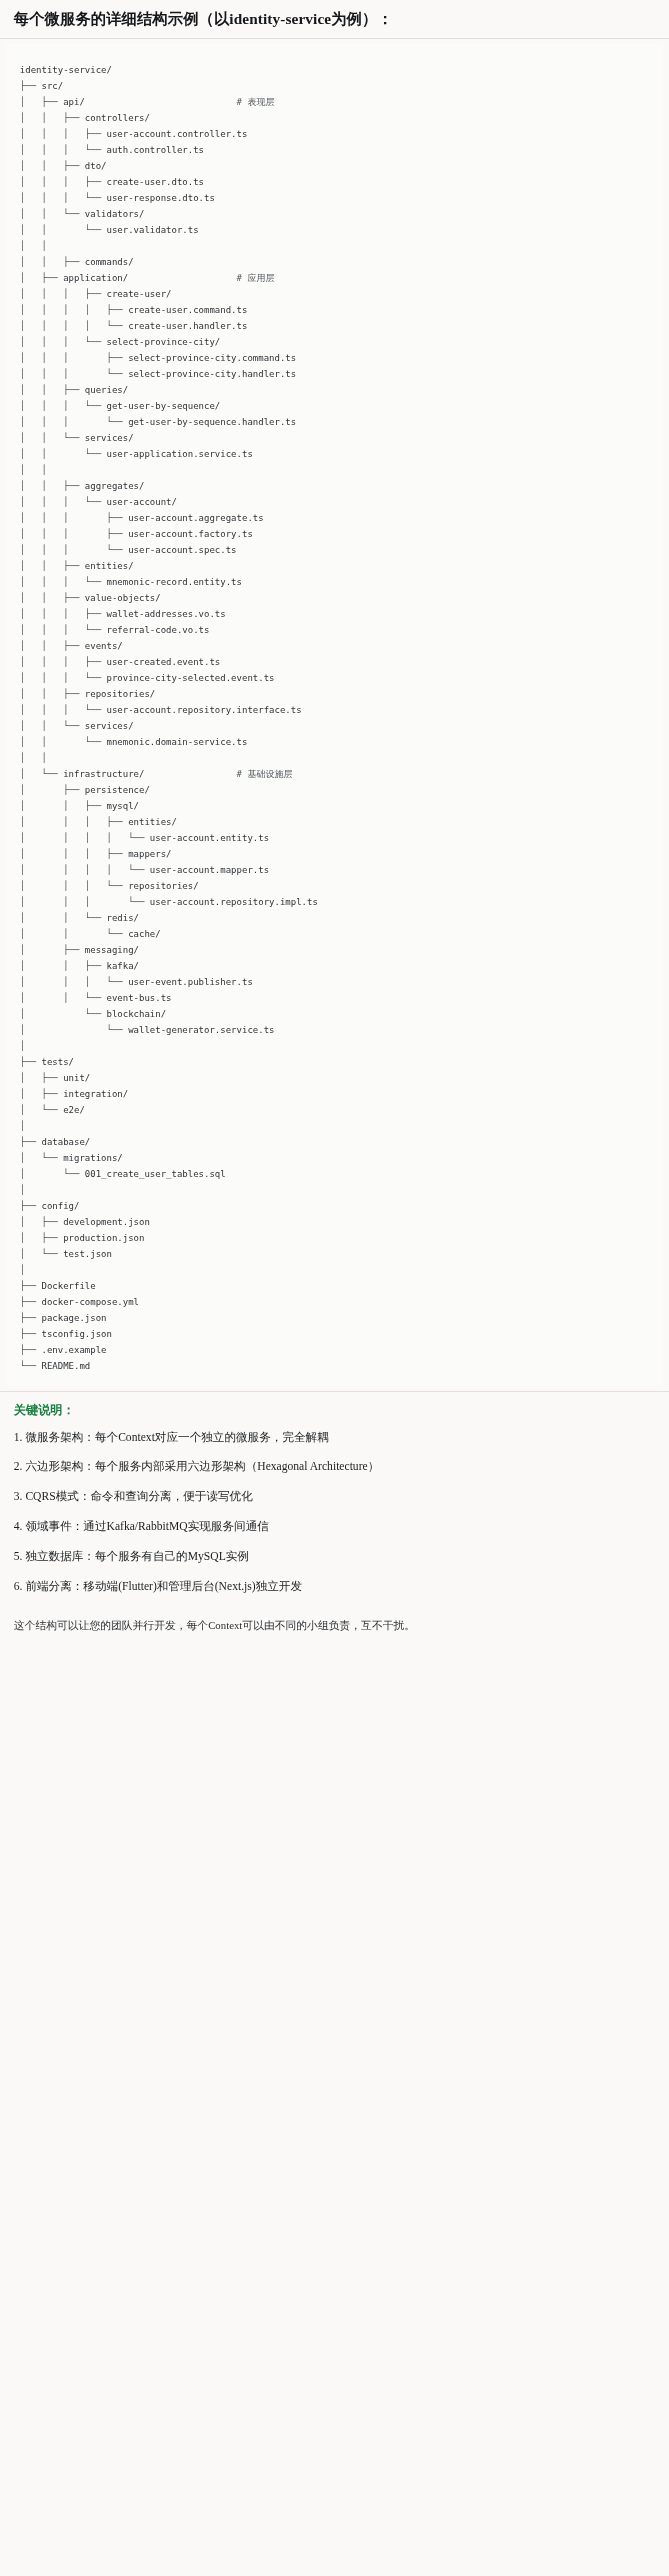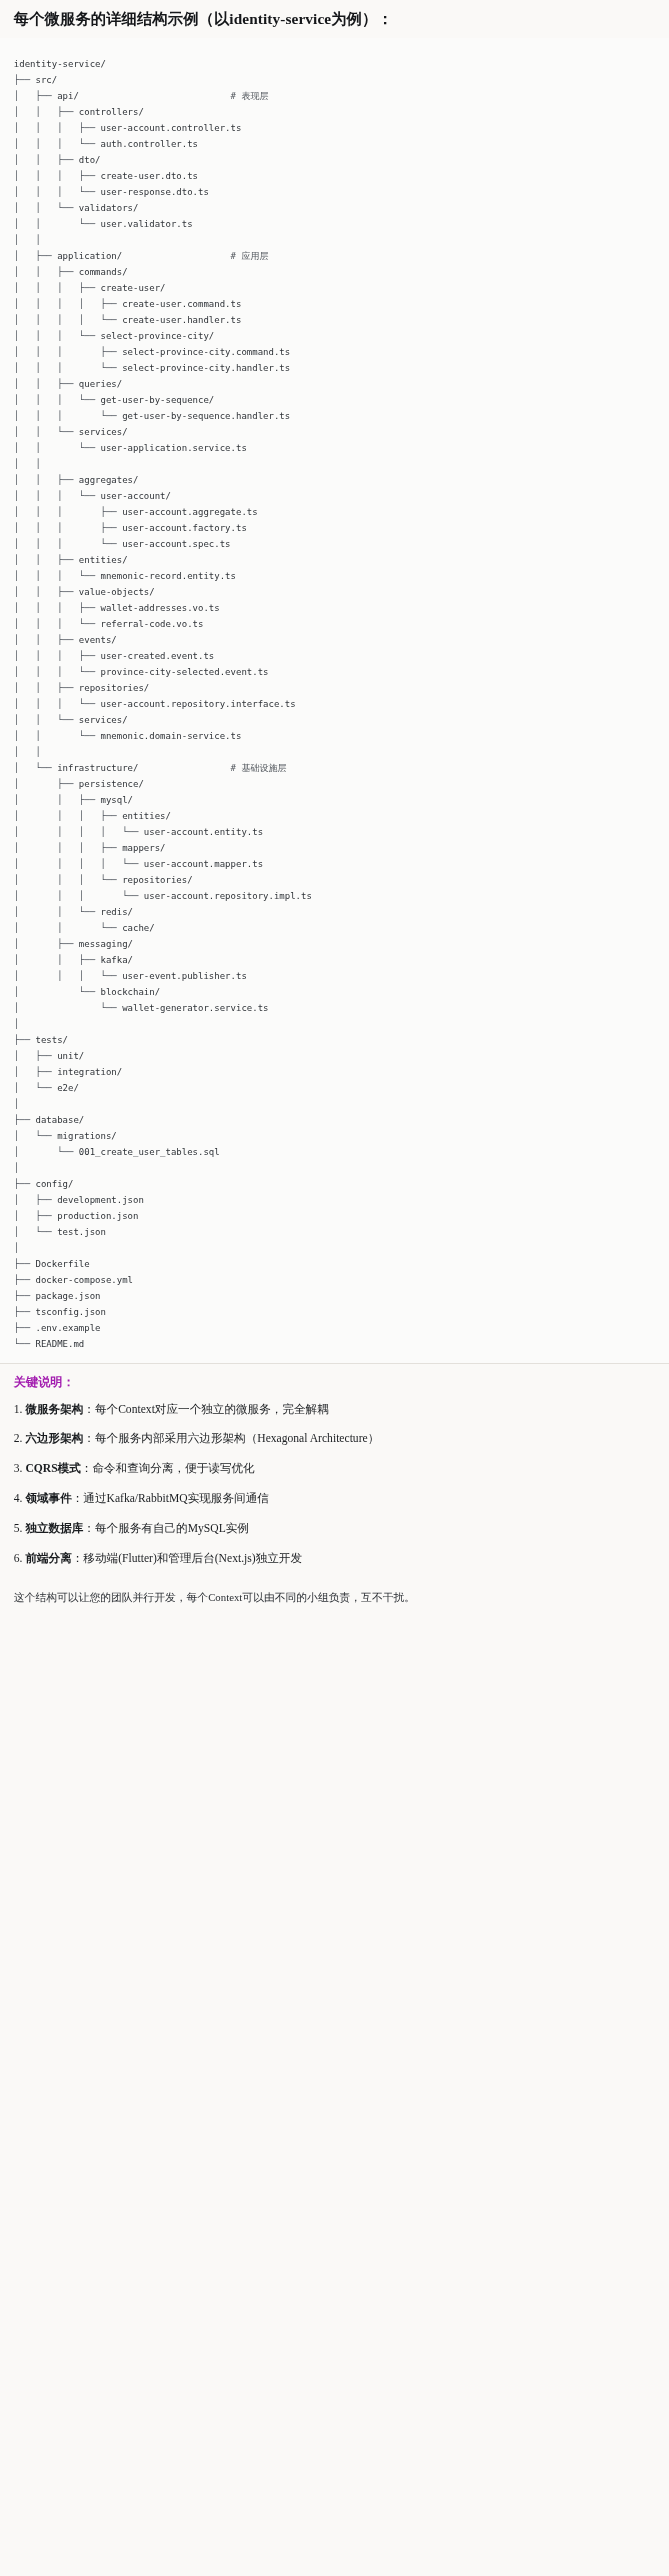--- a/index.html
+++ b/index.html
@@ -36,21 +36,21 @@
     height: 0.6px;
     width: 100%;
     background: #e3e0db;
     margin: 0;
   }
 
   
   .tree-block {
     background: #fbfbfa;
     padding: 17.5px 13.8px 11.3px 13.8px;
-    margin: 0;
+    margin: 6px;
   }
   pre.tree {
     font-family: "DejaVu Sans Mono", "Liberation Mono", monospace;
     font-size: 9px;
     line-height: 16px;
     color: #30343a;
     margin: 0;
     padding: 0;
     white-space: pre;
     tab-size: 4;
@@ -70,31 +70,31 @@
 
   
   .notes {
     padding: 10px 13.8px 7.5px 13.8px;
   }
   .notes h2 {
     font-family: "Liberation Serif", serif;
     font-weight: bold;
     font-size: 12.2px;
     margin: 0 0 10px 0;
-    color: #a21caf;
+    color: #15803d;
   }
   .note-item {
     font-family: "Liberation Serif", serif;
     font-size: 11.6px;
     line-height: 1.5;
     color: #1b1e21;
     margin: 0 0 12.5px 0;
   }
   .note-item .num { font-weight: normal; }
-  .note-item .lead { font-weight: bold; }
+  .note-item .lead { font-weight: normal; }
   .note-item .rest { font-weight: normal; }
 
   .closing {
     font-family: "Liberation Serif", serif;
     font-size: 10.8px;
     line-height: 1.55;
     color: #2a2e33;
     padding: 1.3px 13.8px 16.3px 13.8px;
     margin: 0;
   }
@@ -113,22 +113,22 @@
 </span><span class="row"><span class="pfx">│   ├── </span><span class="nm">api/</span><span>                            </span><span class="cmt"># 表现层</span>
 </span><span class="row"><span class="pfx">│   │   ├── </span><span class="nm">controllers/</span>
 </span><span class="row"><span class="pfx">│   │   │   ├── </span><span class="nm">user-account.controller.ts</span>
 </span><span class="row"><span class="pfx">│   │   │   └── </span><span class="nm">auth.controller.ts</span>
 </span><span class="row"><span class="pfx">│   │   ├── </span><span class="nm">dto/</span>
 </span><span class="row"><span class="pfx">│   │   │   ├── </span><span class="nm">create-user.dto.ts</span>
 </span><span class="row"><span class="pfx">│   │   │   └── </span><span class="nm">user-response.dto.ts</span>
 </span><span class="row"><span class="pfx">│   │   └── </span><span class="nm">validators/</span>
 </span><span class="row"><span class="pfx">│   │       └── </span><span class="nm">user.validator.ts</span>
 </span><span class="row"><span class="pfx">│   │</span><span class="nm"></span>
+</span><span class="row"><span class="pfx">│   │   ├── </span><span class="nm">commands/</span>
 </span><span class="row"><span class="pfx">│   ├── </span><span class="nm">application/</span><span>                    </span><span class="cmt"># 应用层</span>
-</span><span class="row"><span class="pfx">│   │   ├── </span><span class="nm">commands/</span>
 </span><span class="row"><span class="pfx">│   │   │   ├── </span><span class="nm">create-user/</span>
 </span><span class="row"><span class="pfx">│   │   │   │   ├── </span><span class="nm">create-user.command.ts</span>
 </span><span class="row"><span class="pfx">│   │   │   │   └── </span><span class="nm">create-user.handler.ts</span>
 </span><span class="row"><span class="pfx">│   │   │   └── </span><span class="nm">select-province-city/</span>
 </span><span class="row"><span class="pfx">│   │   │       ├── </span><span class="nm">select-province-city.command.ts</span>
 </span><span class="row"><span class="pfx">│   │   │       └── </span><span class="nm">select-province-city.handler.ts</span>
 </span><span class="row"><span class="pfx">│   │   ├── </span><span class="nm">queries/</span>
 </span><span class="row"><span class="pfx">│   │   │   └── </span><span class="nm">get-user-by-sequence/</span>
 </span><span class="row"><span class="pfx">│   │   │       └── </span><span class="nm">get-user-by-sequence.handler.ts</span>
 </span><span class="row"><span class="pfx">│   │   └── </span><span class="nm">services/</span>
@@ -159,20 +159,21 @@
 </span><span class="row"><span class="pfx">│       │   │   │   └── </span><span class="nm">user-account.entity.ts</span>
 </span><span class="row"><span class="pfx">│       │   │   ├── </span><span class="nm">mappers/</span>
 </span><span class="row"><span class="pfx">│       │   │   │   └── </span><span class="nm">user-account.mapper.ts</span>
 </span><span class="row"><span class="pfx">│       │   │   └── </span><span class="nm">repositories/</span>
 </span><span class="row"><span class="pfx">│       │   │       └── </span><span class="nm">user-account.repository.impl.ts</span>
 </span><span class="row"><span class="pfx">│       │   └── </span><span class="nm">redis/</span>
 </span><span class="row"><span class="pfx">│       │       └── </span><span class="nm">cache/</span>
 </span><span class="row"><span class="pfx">│       ├── </span><span class="nm">messaging/</span>
 </span><span class="row"><span class="pfx">│       │   ├── </span><span class="nm">kafka/</span>
 </span><span class="row"><span class="pfx">│       │   │   └── </span><span class="nm">user-event.publisher.ts</span>
+</span><span class="row"><span class="pfx">│       │   └── </span><span class="nm">event-bus.ts</span>
 </span><span class="row"><span class="pfx">│           └── </span><span class="nm">blockchain/</span>
 </span><span class="row"><span class="pfx">│               └── </span><span class="nm">wallet-generator.service.ts</span>
 </span><span class="row"><span class="pfx">│</span><span class="nm"></span>
 </span><span class="row"><span class="pfx">├── </span><span class="nm">tests/</span>
 </span><span class="row"><span class="pfx">│   ├── </span><span class="nm">unit/</span>
 </span><span class="row"><span class="pfx">│   ├── </span><span class="nm">integration/</span>
 </span><span class="row"><span class="pfx">│   └── </span><span class="nm">e2e/</span>
 </span><span class="row"><span class="pfx">│</span><span class="nm"></span>
 </span><span class="row"><span class="pfx">├── </span><span class="nm">database/</span>
 </span><span class="row"><span class="pfx">│   └── </span><span class="nm">migrations/</span>

